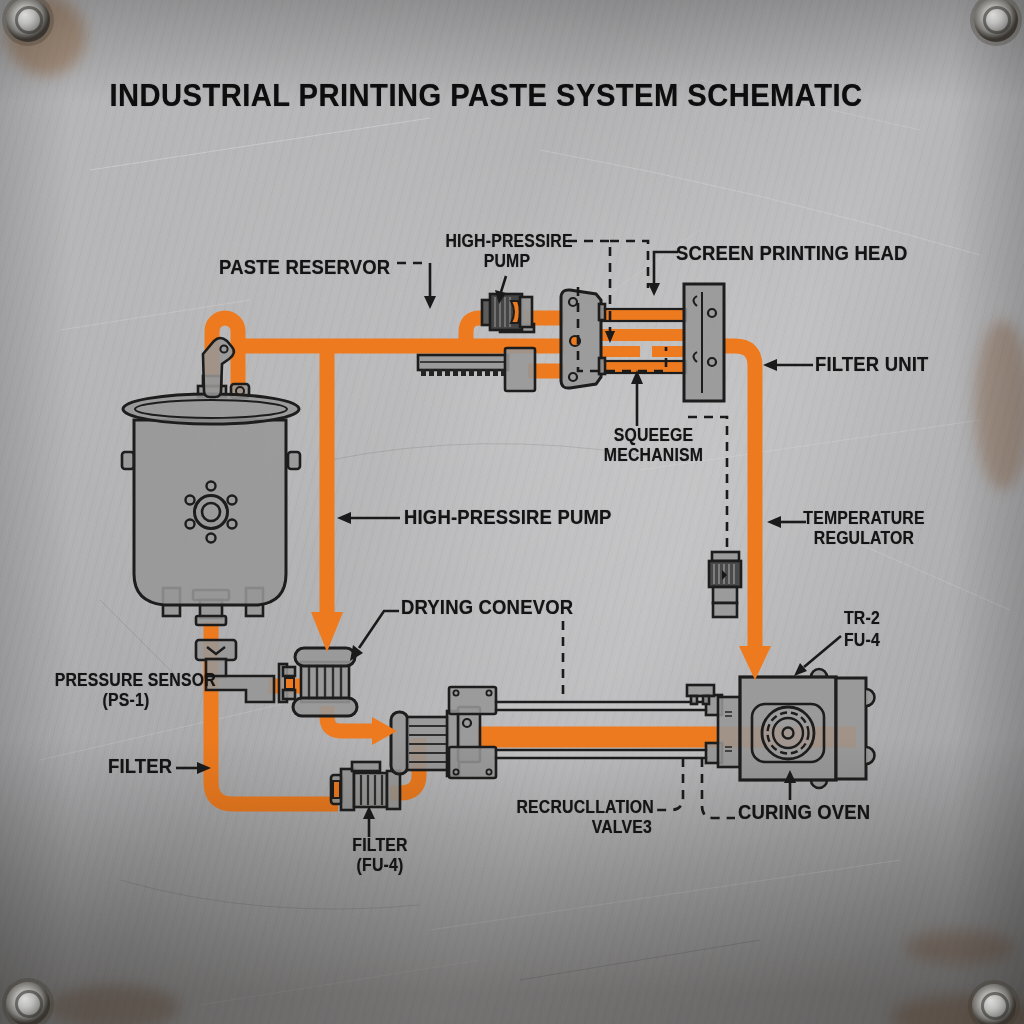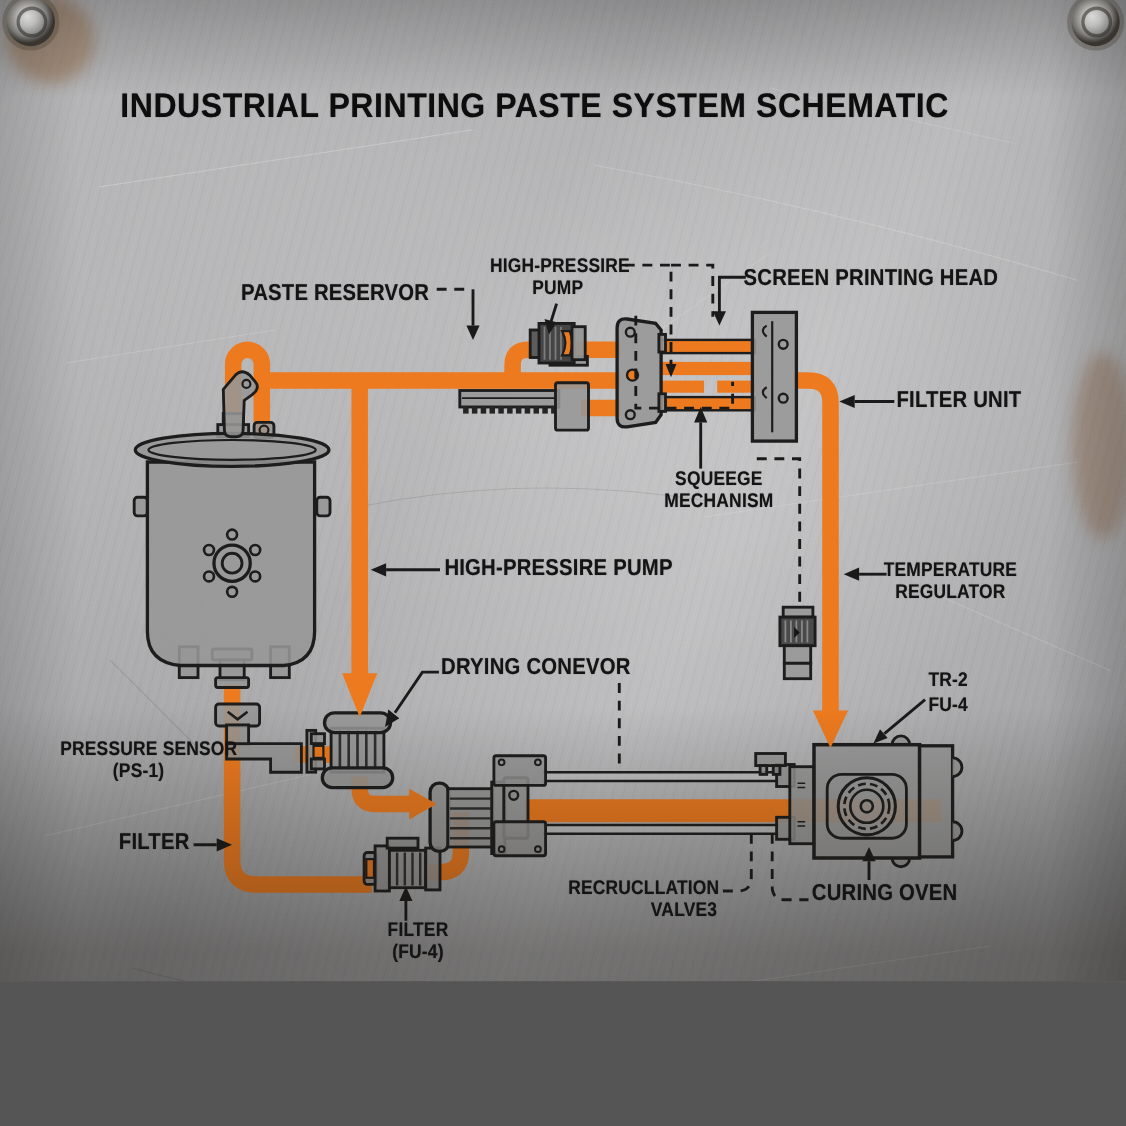--- a/index.html
+++ b/index.html
@@ -1,16 +1,16 @@
 <!DOCTYPE html>
 <html><head>
 <meta charset="utf-8">
 <style>
   html,body{margin:0;padding:0;background:#555;}
-  .panel{position:relative;width:1024px;height:892px;overflow:hidden;
+  .panel{position:relative;width:1024px;height:1024px;overflow:hidden;
     font-family:"Liberation Sans",sans-serif;
     background:
       radial-gradient(140% 120% at 50% 36%, rgba(255,255,255,0.18), rgba(255,255,255,0) 55%),
       linear-gradient(118deg, rgba(255,255,255,0.10), rgba(0,0,0,0.06) 40%, rgba(255,255,255,0.08) 62%, rgba(0,0,0,0.10)),
       radial-gradient(125% 125% at 50% 40%, #bcbcbe 0%, #ababad 45%, #909092 78%, #737375 100%);}
   .brush{position:absolute;inset:0;pointer-events:none;opacity:.65;background:
       repeating-linear-gradient(104deg, rgba(255,255,255,0.05) 0 1px, rgba(0,0,0,0) 1px 4px, rgba(0,0,0,0.045) 4px 5px, rgba(0,0,0,0) 5px 9px);}
   .shade{position:absolute;inset:0;pointer-events:none;background:
       linear-gradient(180deg, rgba(0,0,0,0.20), rgba(0,0,0,0) 10%, rgba(0,0,0,0) 72%, rgba(25,22,18,0.40) 97%),
       linear-gradient(90deg, rgba(0,0,0,0.12), rgba(0,0,0,0) 7%, rgba(0,0,0,0) 93%, rgba(0,0,0,0.15));}

